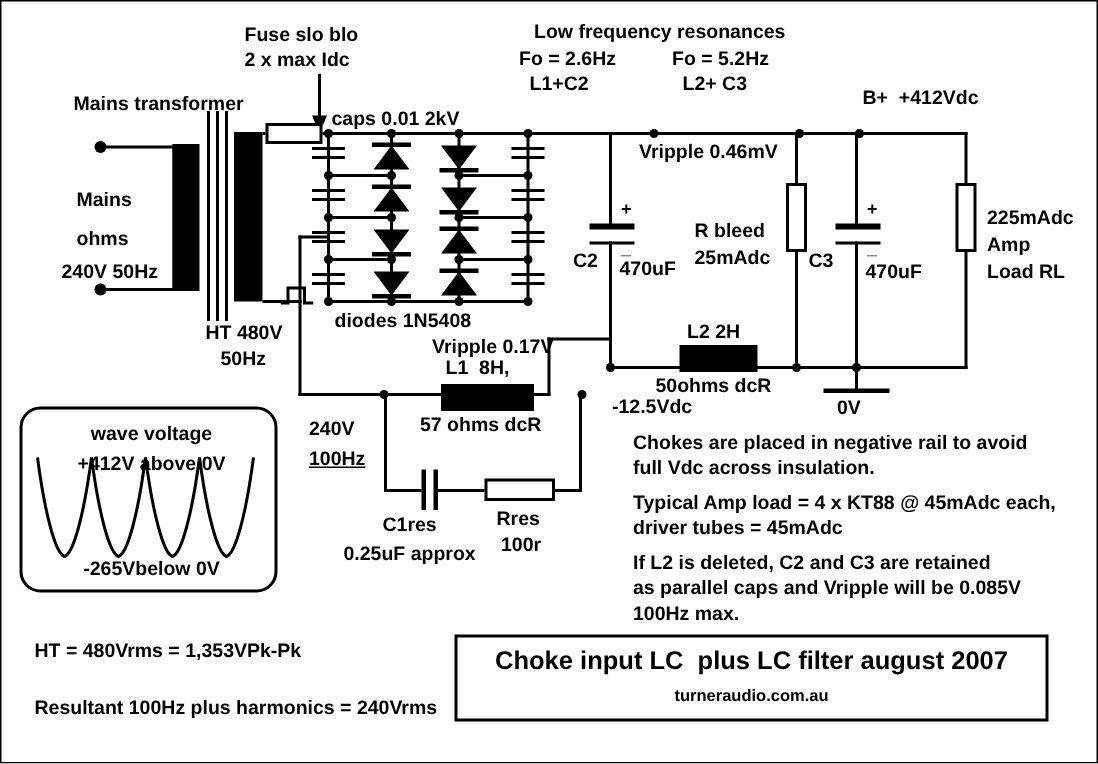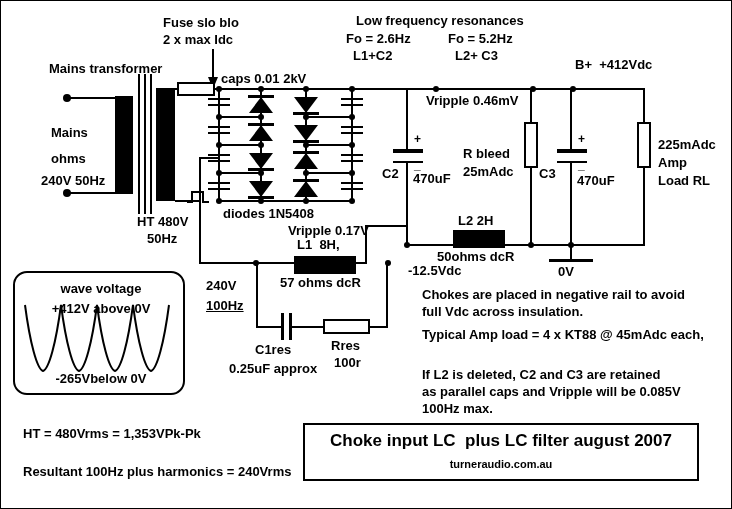--- a/index.html
+++ b/index.html
@@ -386,20 +386,21 @@
   <div class="v" style="left:385px; top:261px; height:65px;"></div>
 
   <div class="lbl" style="left:254px; top:341px;">C1res</div>
   <div class="lbl" style="left:228px; top:360px;">0.25uF approx</div>
   <div class="lbl" style="left:330px; top:337px;">Rres</div>
   <div class="lbl" style="left:333px; top:354px;">100r</div>
 
   <div class="lbl" style="left:421px; top:286px;">Chokes are placed in negative rail to avoid</div>
   <div class="lbl" style="left:421px; top:303px;">full Vdc across insulation.</div>
   <div class="lbl" style="left:421px; top:326px;">Typical Amp load = 4 x KT88 @ 45mAdc each,</div>
+  <div class="lbl" style="left:421px; top:343px;">driver tubes = 45mAdc</div>
   <div class="lbl" style="left:421px; top:366px;">If L2 is deleted, C2 and C3 are retained</div>
   <div class="lbl" style="left:421px; top:383px;">as parallel caps and Vripple will be 0.085V</div>
   <div class="lbl" style="left:421px; top:400px;">100Hz max.</div>
 
   <div class="wavebox" style="left:12px; top:270px; width:172px; height:124px;">
     <div class="lbl ctr" style="left:0; top:8px; width:172px;">wave voltage</div>
     <div class="lbl ctr" style="left:0; top:28px; width:172px;">+412V above 0V</div>
     <div class="lbl ctr" style="left:0; top:98px; width:172px;">-265Vbelow 0V</div>
     <svg style="position:absolute; left:8px; top:30px;" width="156" height="78" viewBox="0 0 156 78">
       <path d="M2,2 C7,40 14,66 20,68 C26,66 33,40 38,2

